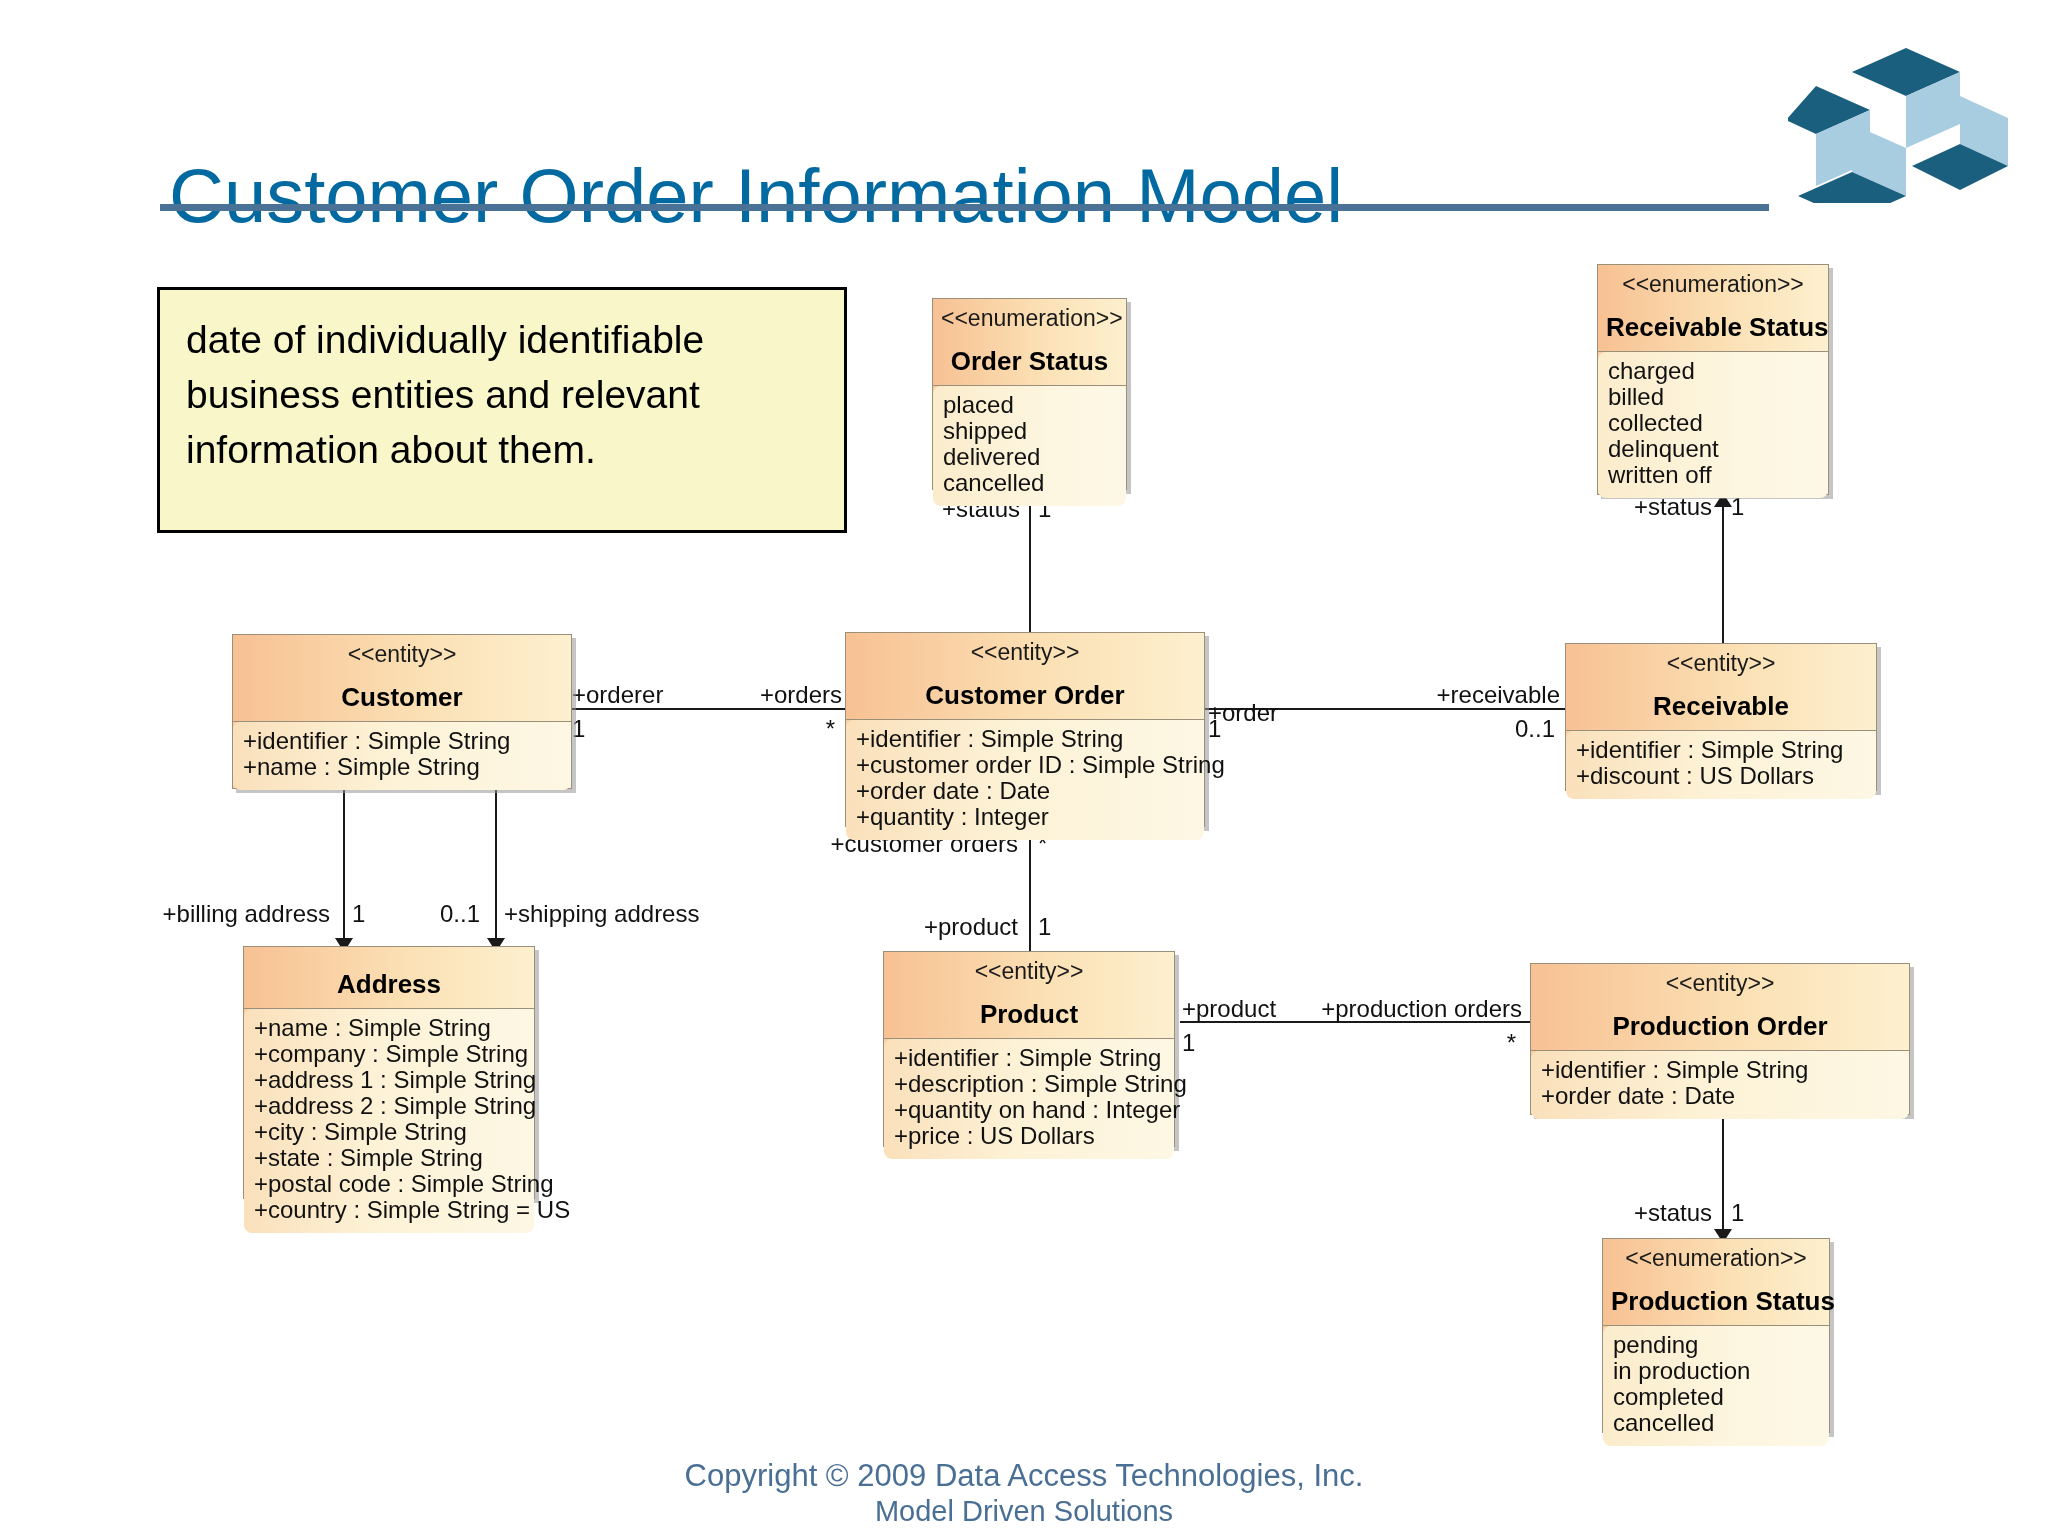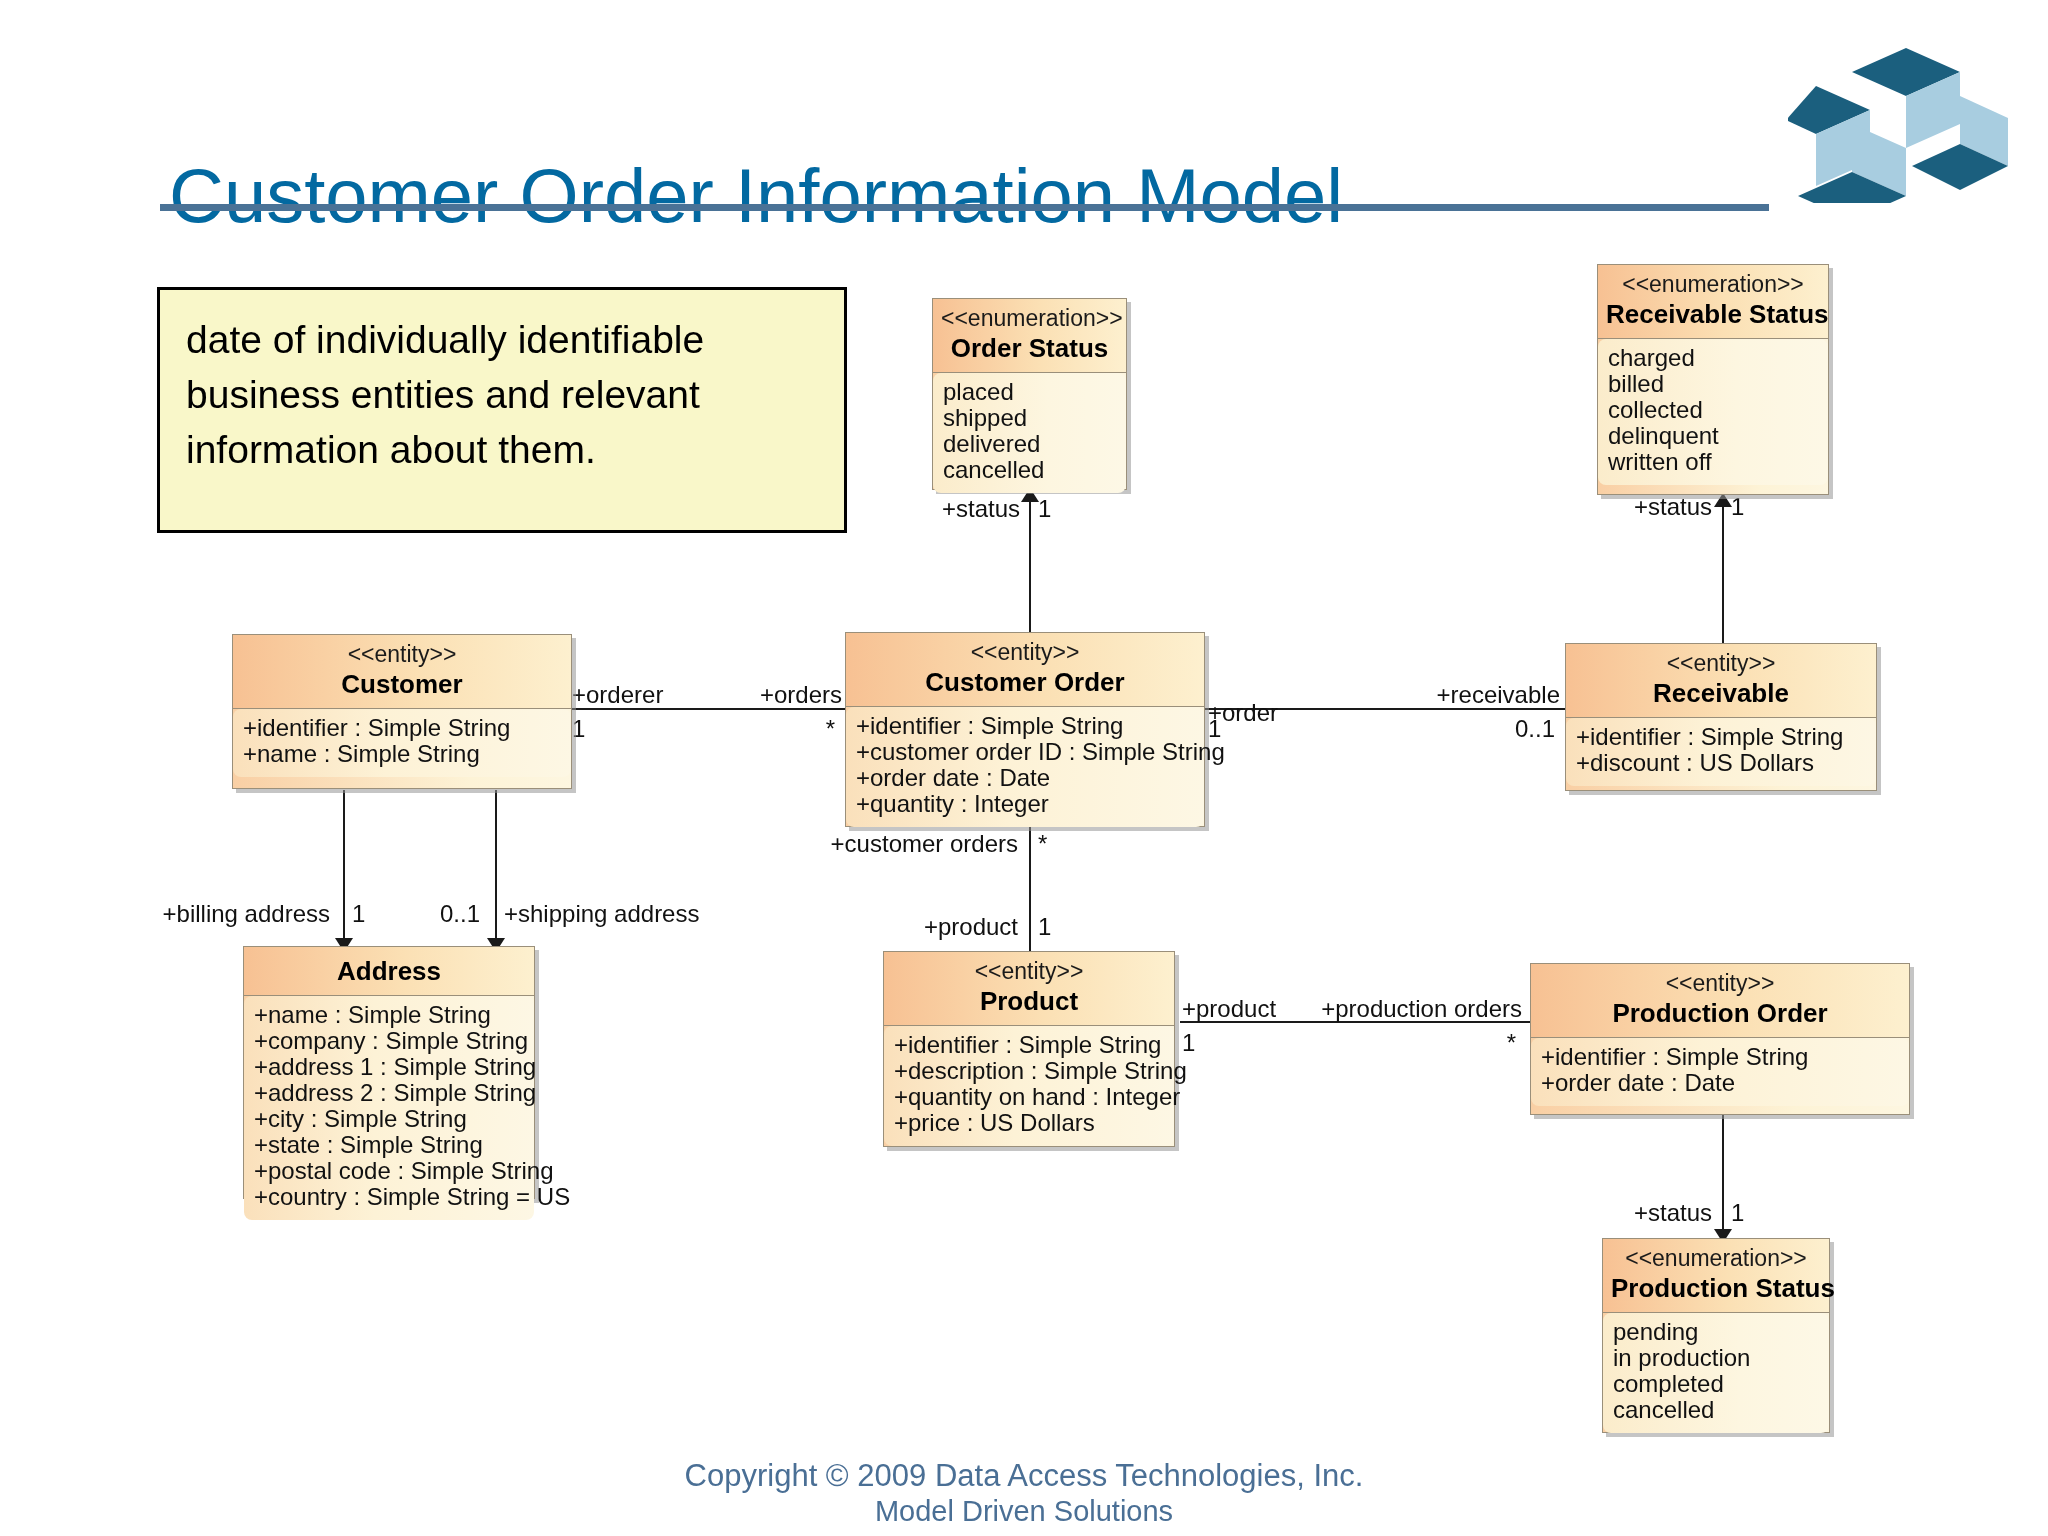--- a/index.html
+++ b/index.html
@@ -86,20 +86,21 @@
     line-height: 27px;
     color: #1a1a1a;
     white-space: nowrap;
   }
   .uml .cname {
     font-size: 26px;
     line-height: 32px;
     font-weight: bold;
     color: #000;
     white-space: nowrap;
+    margin-top: 13px;
   }
   .uml .body {
     padding: 6px 10px 10px 10px;
     background: linear-gradient(to right, #fae0bb 0%, #fdf2d6 45%, #fdf7e4 100%);
     border-radius: 8px;
   }
   .uml .attr {
     font-size: 24px;
     line-height: 26px;
     color: #111;

